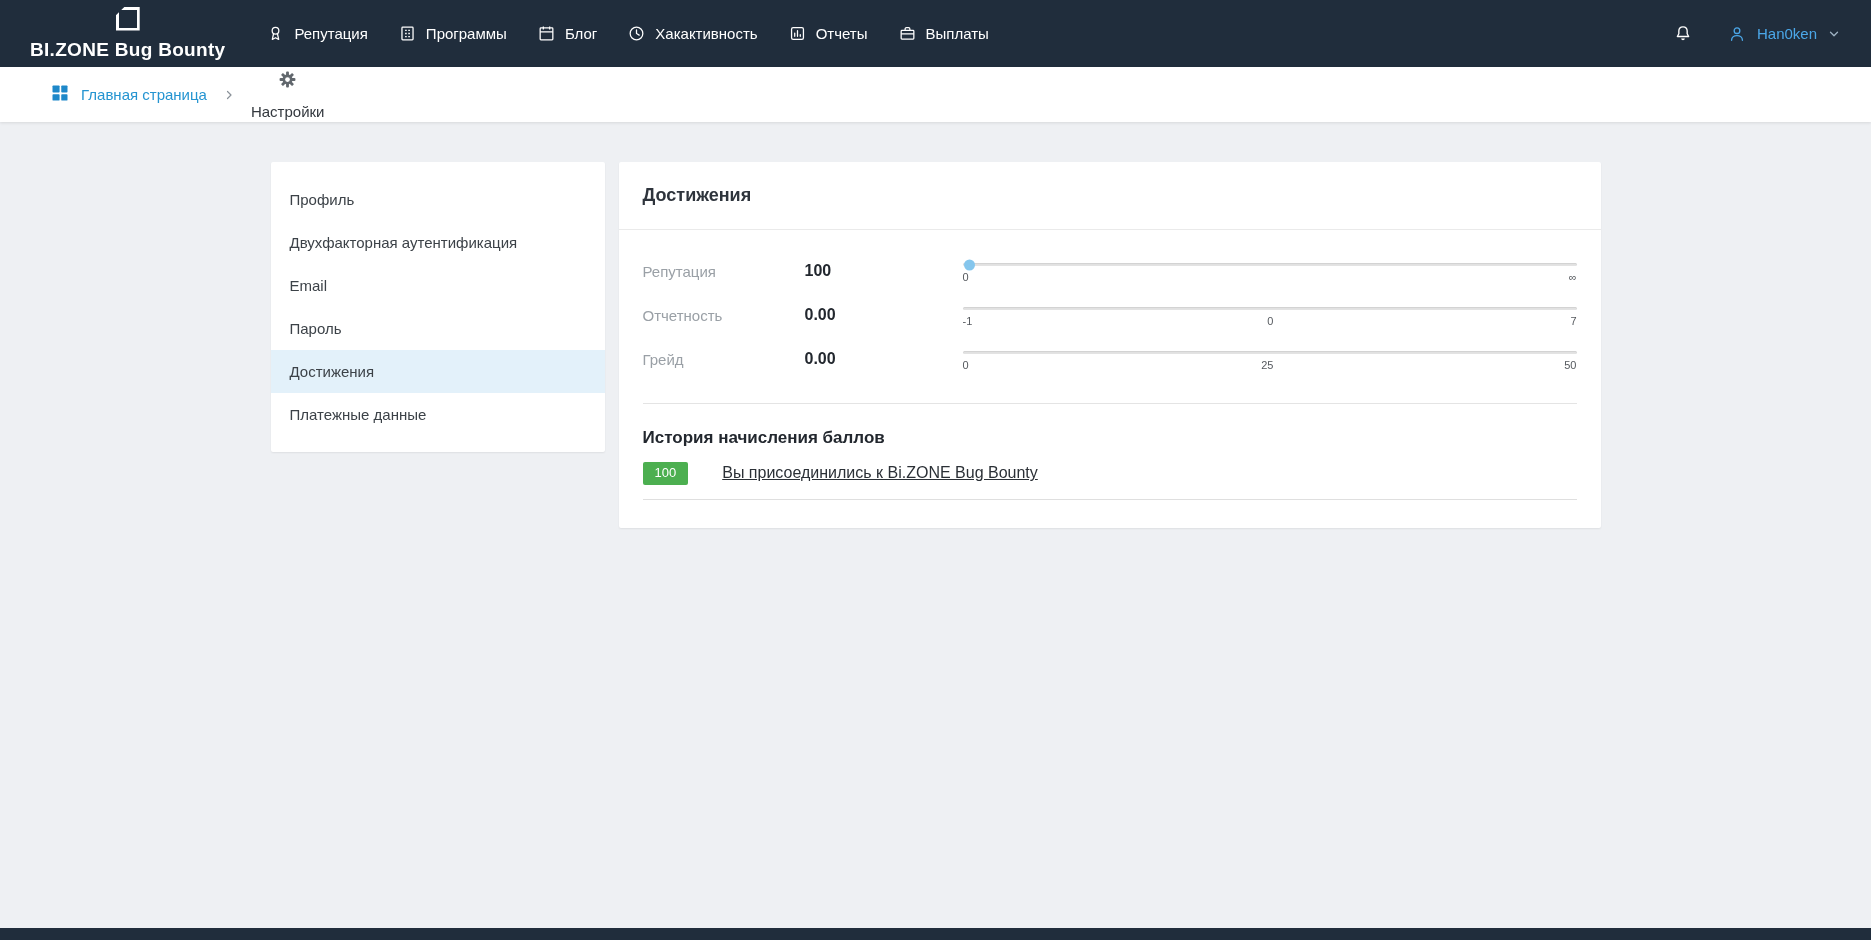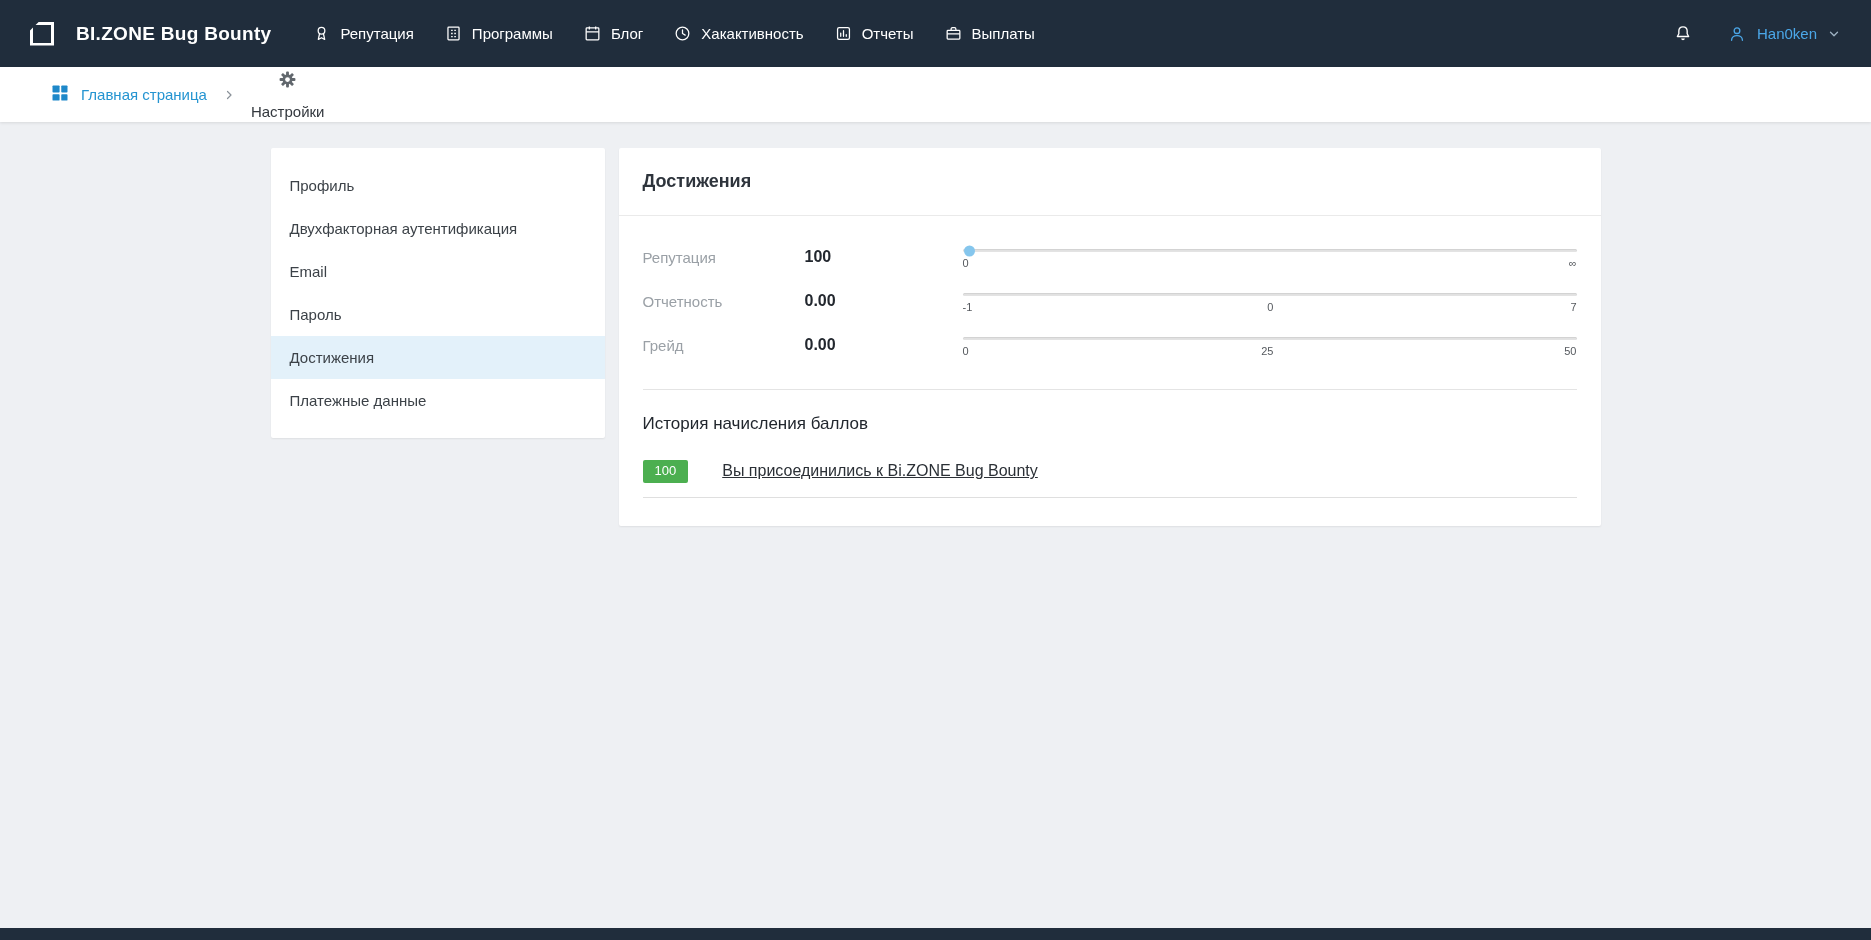--- a/index.html
+++ b/index.html
@@ -11,21 +11,21 @@
     position: relative;
     overflow: hidden;
   }
 
   
   .navbar {
     height:67px; background: var(--navbar-bg, #202d3c);
     display:flex; align-items:center;
     padding:0 30px; color:#fff;
   }
-  .brand { display:flex; align-items:center; gap:22px; cursor:pointer; }
+  .brand { display:flex; align-items:center; gap:8px; cursor:pointer;flex-direction:column; }
   .logo-box {
     width:24px; height:24px; border:3px solid #fff;
     clip-path: polygon(38% 0, 100% 0, 100% 100%, 0 100%, 0 38%);
   }
   .brand-title { font-size:19px; font-weight:bold; letter-spacing:.3px; white-space:nowrap; }
   .main-nav { display:flex; align-items:center; margin-left:26px; }
   .nav-item {
     display:flex; align-items:center; gap:9px;
     padding:10px 15px; font-size:15px; color:#fff;
     text-decoration:none; cursor:pointer; white-space:nowrap;
@@ -46,21 +46,21 @@
   }
   .crumb-link {
     display:flex; align-items:center; gap:11px;
     color: var(--accent, #2494d1); font-size:15px;
     text-decoration:none; cursor:pointer;
   }
   .crumb-sep { display:flex; align-items:center; margin:0 4px; color:#8a9199; }
   .crumb-current { display:flex; align-items:center; gap:11px; color:#33383e; font-size:15px;flex-direction:column; }
 
   
-  .main-area { padding-top:26px; }
+  .main-area { padding-top:40px; }
   .content-row { width:1330px; margin:0 auto; display:flex; gap:14px; align-items:flex-start; }
 
   .card {
     background:#fff; border-radius:2px;
     box-shadow:0 1px 2px rgba(0,0,0,.07);
   }
 
   .menu-card { width:334px; padding:16px 0; }
   .menu-item { padding:13px 19px; font-size:15px; color:#3c4248; cursor:pointer; }
   .menu-item.active { background: var(--active-item-bg, #e3f1fa); }
@@ -83,21 +83,21 @@
     position:absolute; left:1px; top:50%; transform:translate(0,-50%);
     width:11px; height:11px; border-radius:50%;
     background: var(--dot-blue, #85c6ed);
   }
   .ticks { display:flex; justify-content:space-between; font-size:11px; color:#55595e; }
   .ticks span { min-width:8px; }
   .ticks span:nth-child(2) { text-align:center; }
   .ticks span:last-child { text-align:right; }
 
   .history { padding:24px 24px 28px; }
-  .history-title { margin:0 0 26px; font-size:17px; font-weight:normal; color:#22272e; }
+  .history-title { margin:0 0 14px; font-size:17px; font-weight:bold; color:#22272e; }
   .history-entry {
     display:flex; align-items:center; gap:34px;
     padding-bottom:14px; border-bottom:1px solid #dfdfdf;
   }
   .points-badge {
     background: var(--badge-green, #4caf50); color:#fff;
     font-size:13px; padding:3px 12px; border-radius:2px; line-height:1.3;
   }
   .entry-text { font-size:16px; color:#2b3036;text-decoration:underline; }
 

